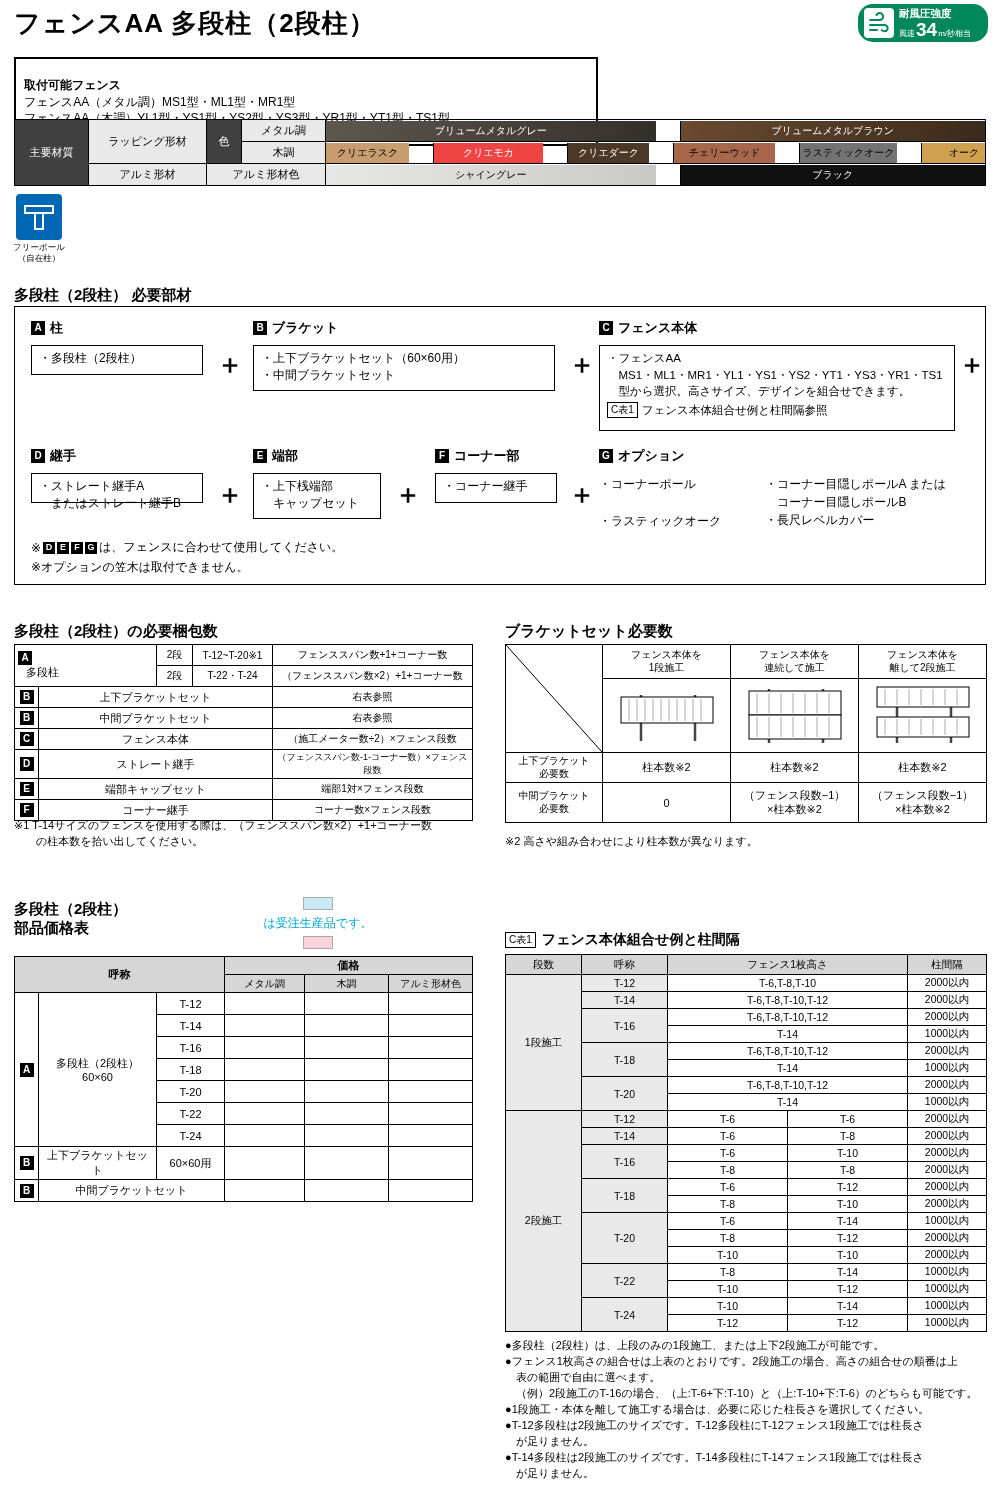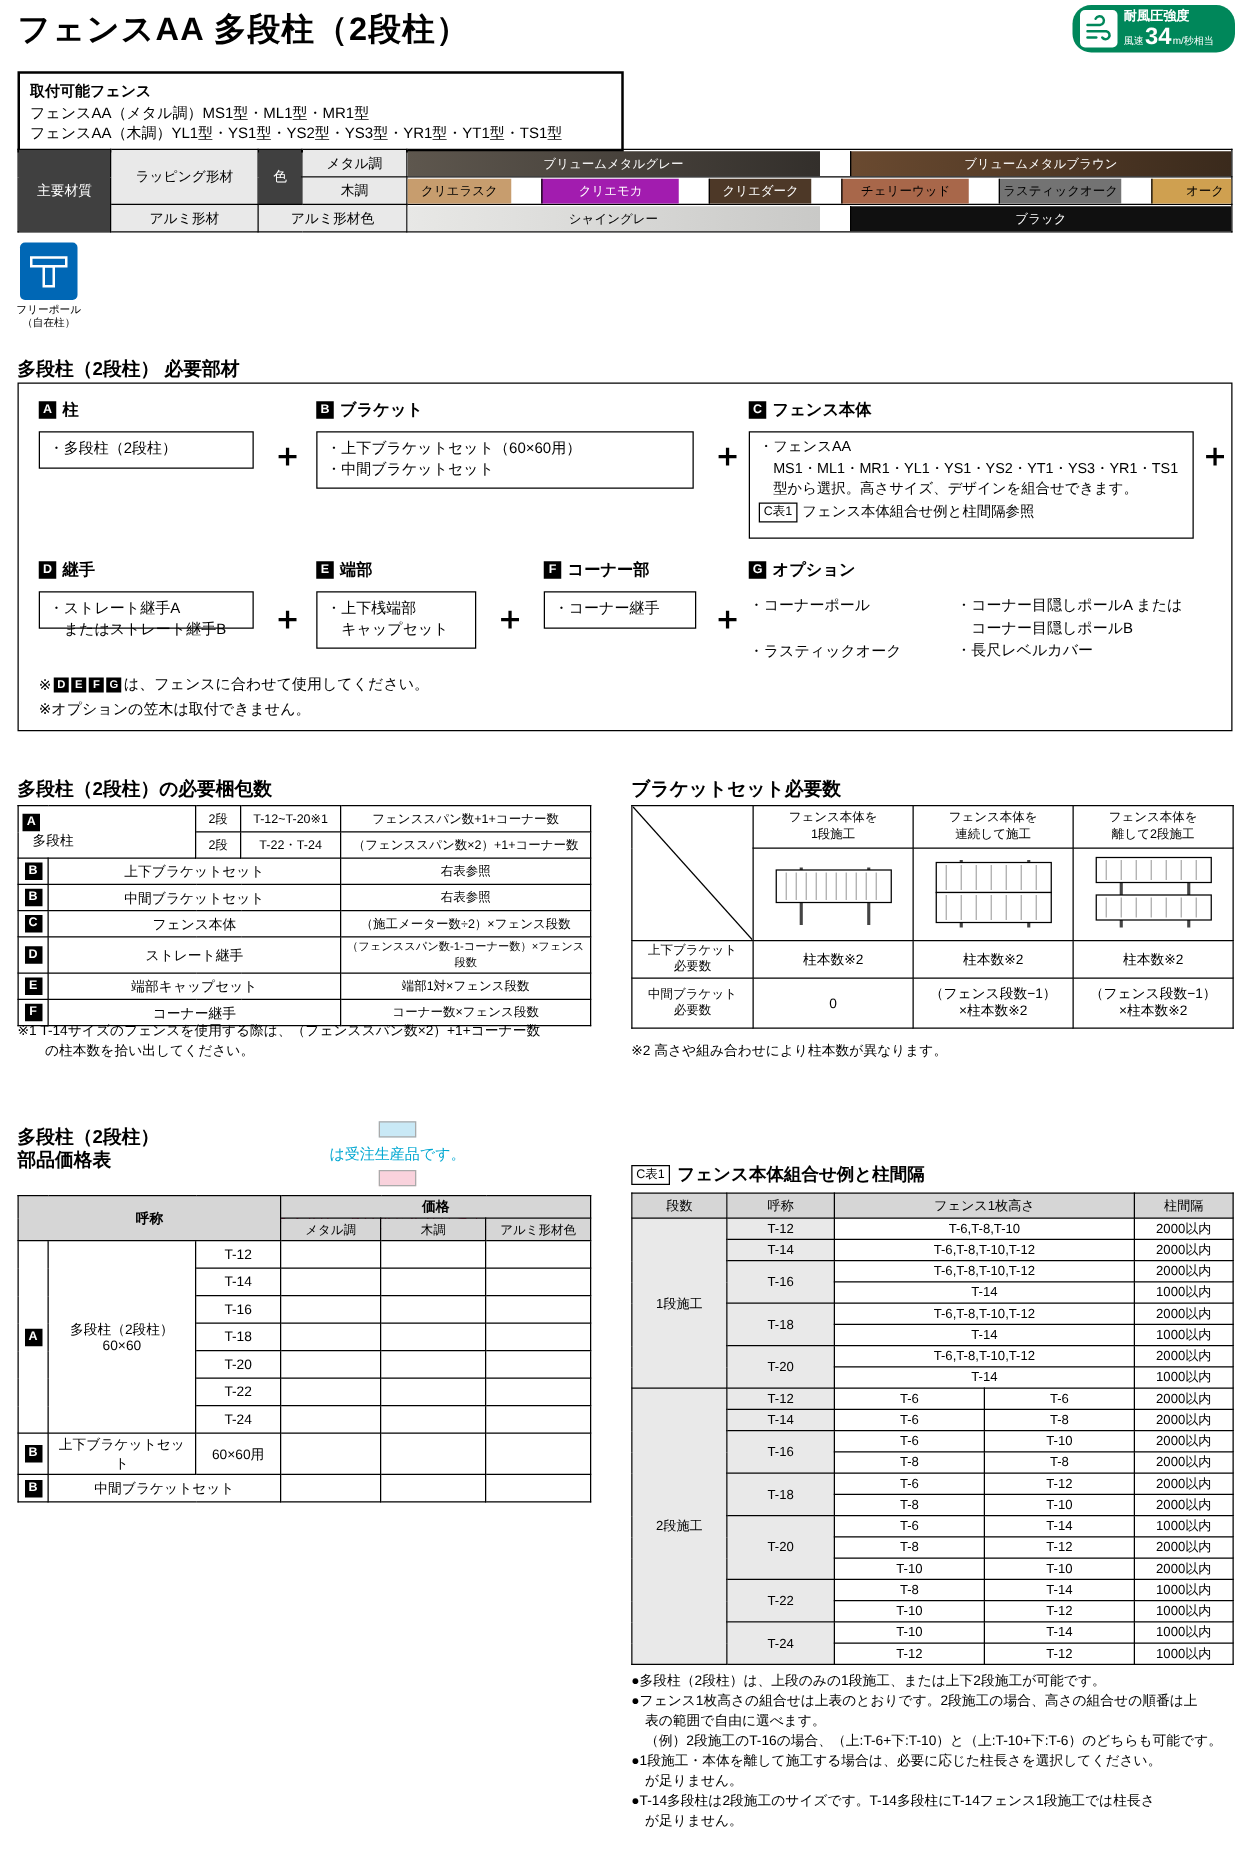--- a/index.html
+++ b/index.html
@@ -23,21 +23,21 @@
   .plus{font-size:26px;font-weight:bold;line-height:1;}
   
   .page-title{font-size:26px;font-weight:bold;letter-spacing:1px;}
   .wind-badge{width:130px;height:38px;border-radius:15px;display:flex;align-items:center;gap:5px;padding:3px 6px;color:#fff;}
   .wind-tile{width:30px;height:30px;background:#fff;border-radius:4px;display:flex;align-items:center;justify-content:center;flex:0 0 auto;}
   .wind-label{font-size:10.5px;font-weight:bold;line-height:1.2;white-space:nowrap;}
   .wind-row{display:flex;align-items:baseline;line-height:1;white-space:nowrap;}
   .wind-prefix,.wind-suffix,.wind-unit{font-size:8px;}
   .wind-value{font-size:19px;font-weight:bold;margin:0 1px;}
   
-  .compat{width:485px;border:2px solid #000;padding:6px 8px;}
+  .compat{width:584px;border:2px solid #000;padding:18px 8px;}
   .compat-title{font-weight:bold;font-size:12px;}
   .compat-line{font-size:12px;line-height:1.35;}
   
   .swatch-cell{padding:0;}
   .swatch-row{display:flex;height:20px;gap:24px;}
   .swatch{display:flex;align-items:center;justify-content:center;font-size:10px;height:100%;overflow:hidden;white-space:nowrap;}
   .swatch + .swatch{border-left:1px solid #000;}
   
   .freepole{width:62px;text-align:center;}
   .fp-icon{width:46px;height:46px;border-radius:4px;display:flex;align-items:center;justify-content:center;margin:0 auto 2px auto;}
@@ -114,21 +114,21 @@
           <span class="swatch" style="flex: 0 0 50%; background: linear-gradient(90deg, rgb(94, 87, 78), rgb(51, 47, 43)); color: rgb(255, 255, 255);">ブリュームメタルグレー</span>
           <span class="swatch" style="flex: 1 1 0%; background: linear-gradient(90deg, rgb(106, 74, 48), rgb(58, 42, 28)); color: rgb(255, 255, 255);">ブリュームメタルブラウン</span>
         </div>
       </td>
     </tr>
     <tr style="height:22px;">
       <td class="glight center">木調</td>
       <td class="swatch-cell">
         <div class="swatch-row">
           <span class="swatch" style="flex: 0 0 83px; background: rgb(199, 157, 110); color: rgb(0, 0, 0);">クリエラスク</span>
-          <span class="swatch" style="flex: 0 0 110px; background: #a21caf; color: rgb(255, 255, 255);">クリエモカ</span>
+          <span class="swatch" style="flex: 0 0 110px; background: #ef4444; color: rgb(255, 255, 255);">クリエモカ</span>
           <span class="swatch" style="flex: 0 0 82px; background: rgb(77, 56, 39); color: rgb(255, 255, 255);">クリエダーク</span>
           <span class="swatch" style="flex: 0 0 102px; background: rgb(168, 103, 74); color: rgb(0, 0, 0);">チェリーウッド</span>
           <span class="swatch" style="flex: 0 0 98px; background: #737373; color: rgb(0, 0, 0);">ラスティックオーク</span>
           <span class="swatch" style="flex: 0 0 85px; background: rgb(207, 160, 80); color: rgb(0, 0, 0);">オーク</span>
           <span class="swatch" style="flex: 1 1 0%; background: rgb(234, 227, 205); color: rgb(0, 0, 0);">エクリュアイボリー</span>
         </div>
       </td>
     </tr>
     <tr style="height:22px;">
       <td class="glight center">アルミ形材</td>
@@ -616,18 +616,19 @@
     </tr>
   </tbody>
     </table>
 
   <div class="abs note-text" style="left:505px;top:1338px;width:486px;">
     <div>●多段柱（2段柱）は、上段のみの1段施工、または上下2段施工が可能です。</div>
     <div>●フェンス1枚高さの組合せは上表のとおりです。2段施工の場合、高さの組合せの順番は上</div>
     <div>　表の範囲で自由に選べます。</div>
     <div>　（例）2段施工のT-16の場合、（上:T-6+下:T-10）と（上:T-10+下:T-6）のどちらも可能です。</div>
     <div>●1段施工・本体を離して施工する場合は、必要に応じた柱長さを選択してください。</div>
+    <div>●T-12多段柱は2段施工のサイズです。T-12多段柱にT-12フェンス1段施工では柱長さ</div>
     <div>　が足りません。</div>
     <div>●T-14多段柱は2段施工のサイズです。T-14多段柱にT-14フェンス1段施工では柱長さ</div>
     <div>　が足りません。</div>
   </div>
 
 </div>
 
 </body></html>

